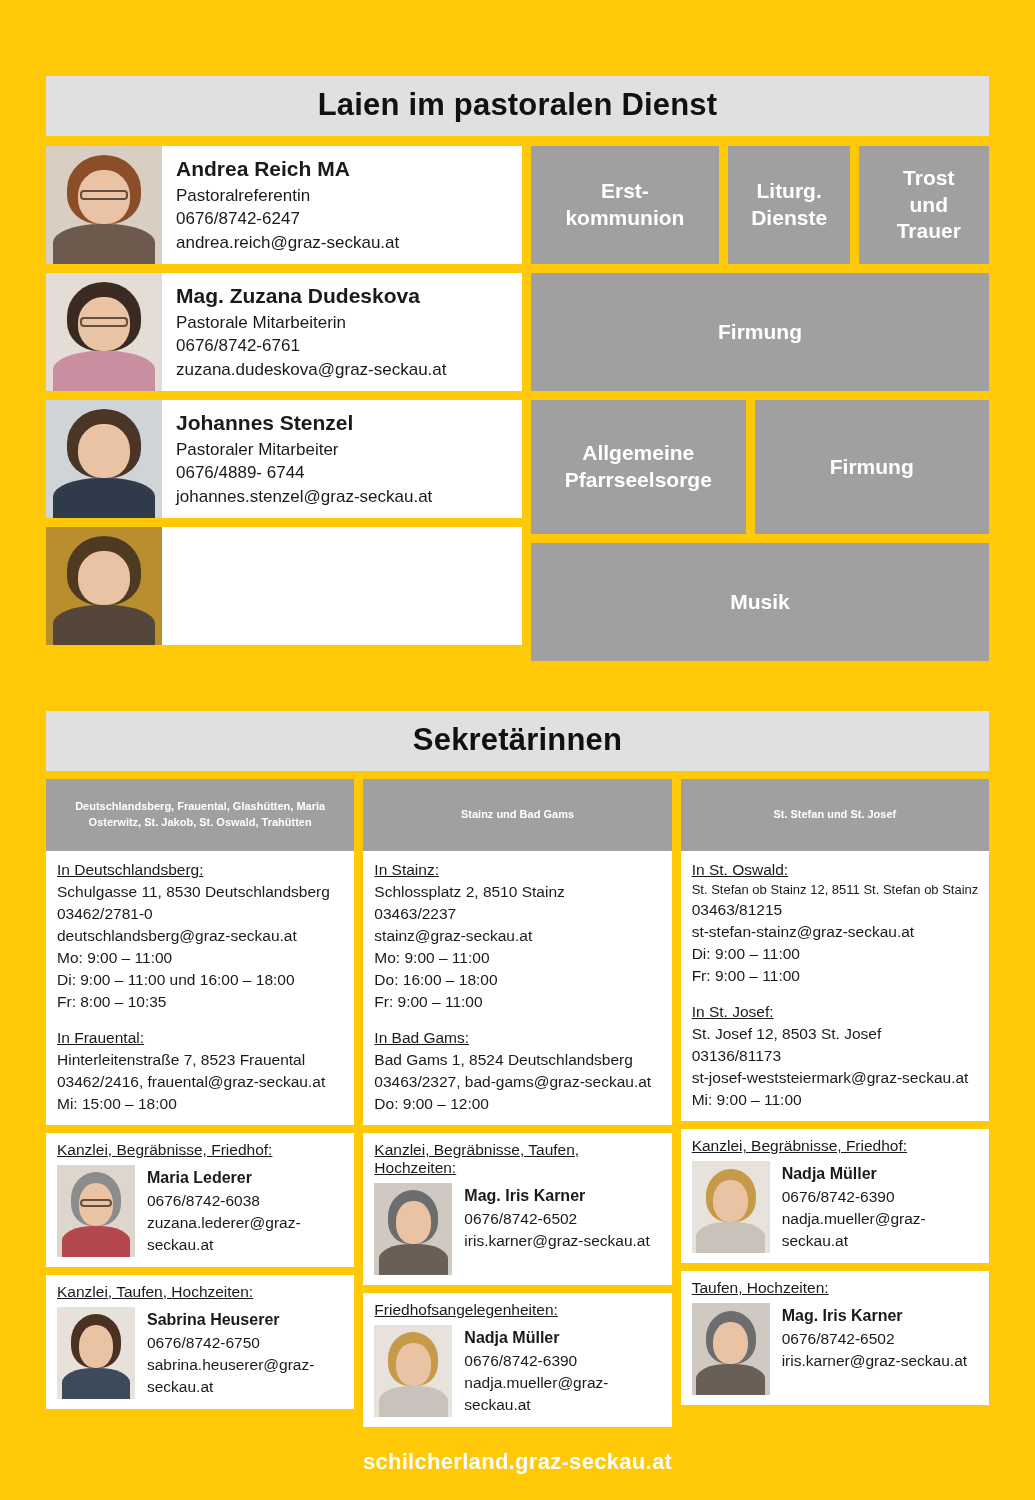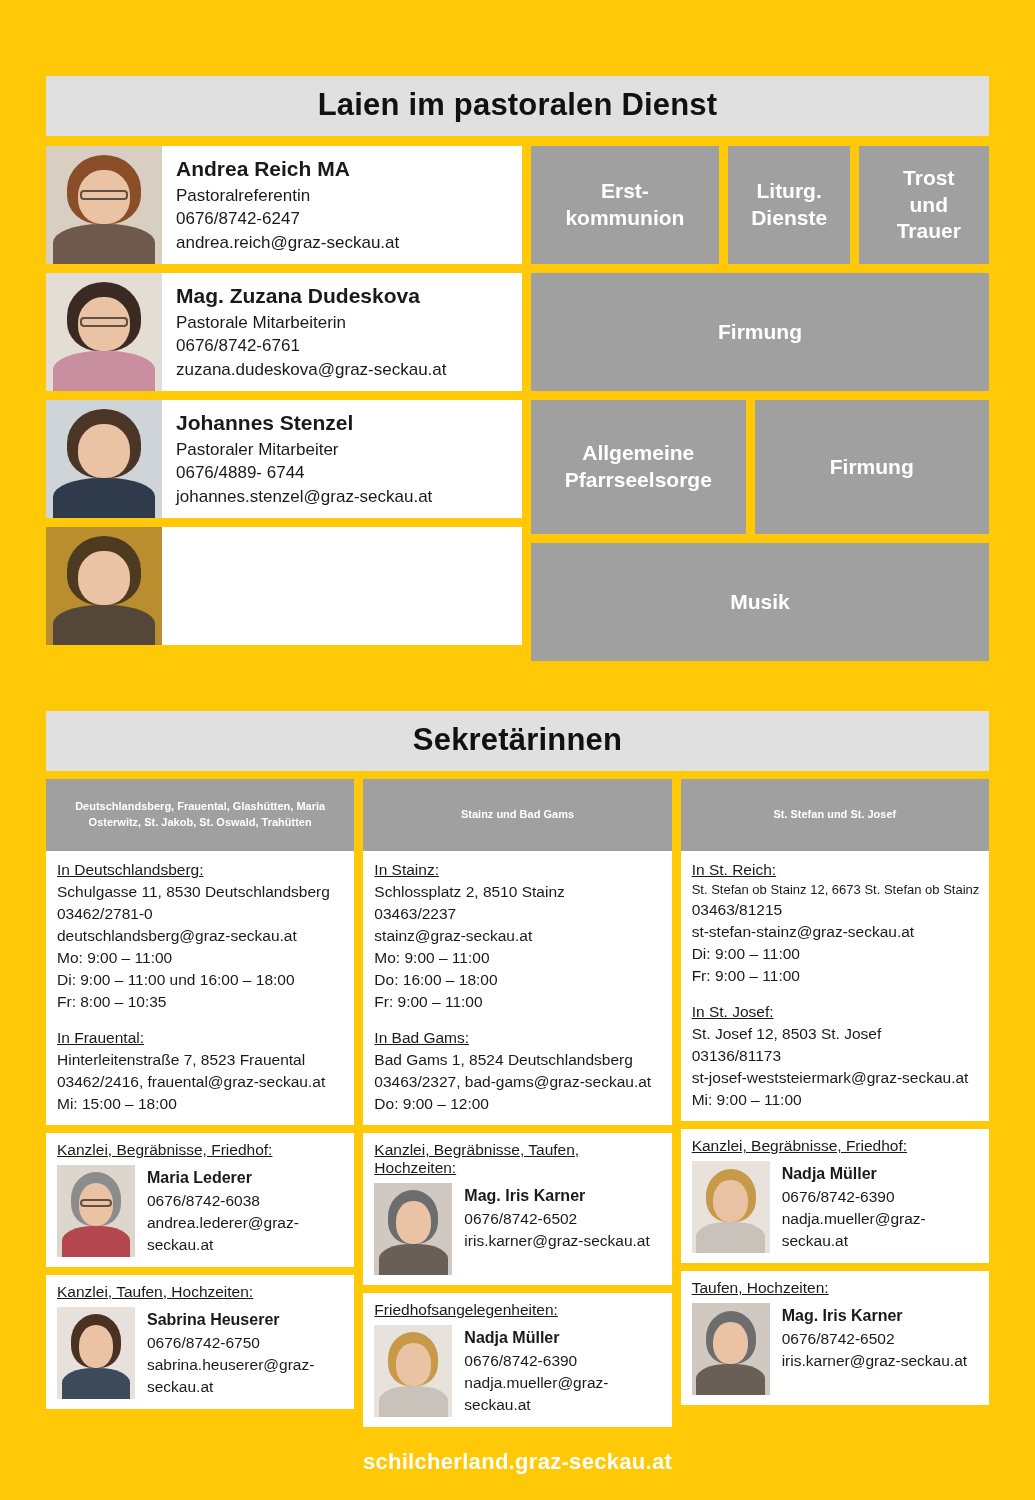--- a/index.html
+++ b/index.html
@@ -258,21 +258,21 @@
               <div class="bg" style="background:#dcd6cd"></div>
               <div class="hair" style="background:#8c8c8c"></div>
               <div class="face"></div>
               <div class="glass"></div>
               <div class="body" style="background:#b4464e"></div>
             </div>
           </div>
           <div class="txt">
             <div class="nm">Maria Lederer</div>
             <div>0676/8742-6038</div>
-            <div>andrea.lederer@graz-seckau.at</div>
+            <div>zuzana.lederer@graz-seckau.at</div>
           </div>
         </div>
       </div>
 
       <div class="sec-card">
         <div class="role">Kanzlei, Taufen, Hochzeiten:</div>
         <div class="who">
           <div class="photo">
             <div class="ph">
               <div class="bg" style="background:#e6e1da"></div>
@@ -349,22 +349,22 @@
           </div>
         </div>
       </div>
     </div>
 
     <div class="col">
       <div style="display:flex;flex-direction:column;gap:0;background:#fff;">
         <div class="col-head">St. Stefan und St. Josef</div>
         <div class="col-body">
           <div class="grp">
-            <div class="lbl">In St. Reich:</div>
-            <div class="tiny">St. Stefan ob Stainz 12, 6673 St. Stefan ob Stainz</div>
+            <div class="lbl">In St. Oswald:</div>
+            <div class="tiny">St. Stefan ob Stainz 12, 8511 St. Stefan ob Stainz</div>
             <div>03463/81215</div>
             <div>st-stefan-stainz@graz-seckau.at</div>
             <div>Di: 9:00 – 11:00</div>
             <div>Fr: 9:00 – 11:00</div>
           </div>
           <div class="grp">
             <div class="lbl">In St. Josef:</div>
             <div>St. Josef 12, 8503 St. Josef</div>
             <div>03136/81173</div>
             <div>st-josef-weststeiermark@graz-seckau.at</div>

